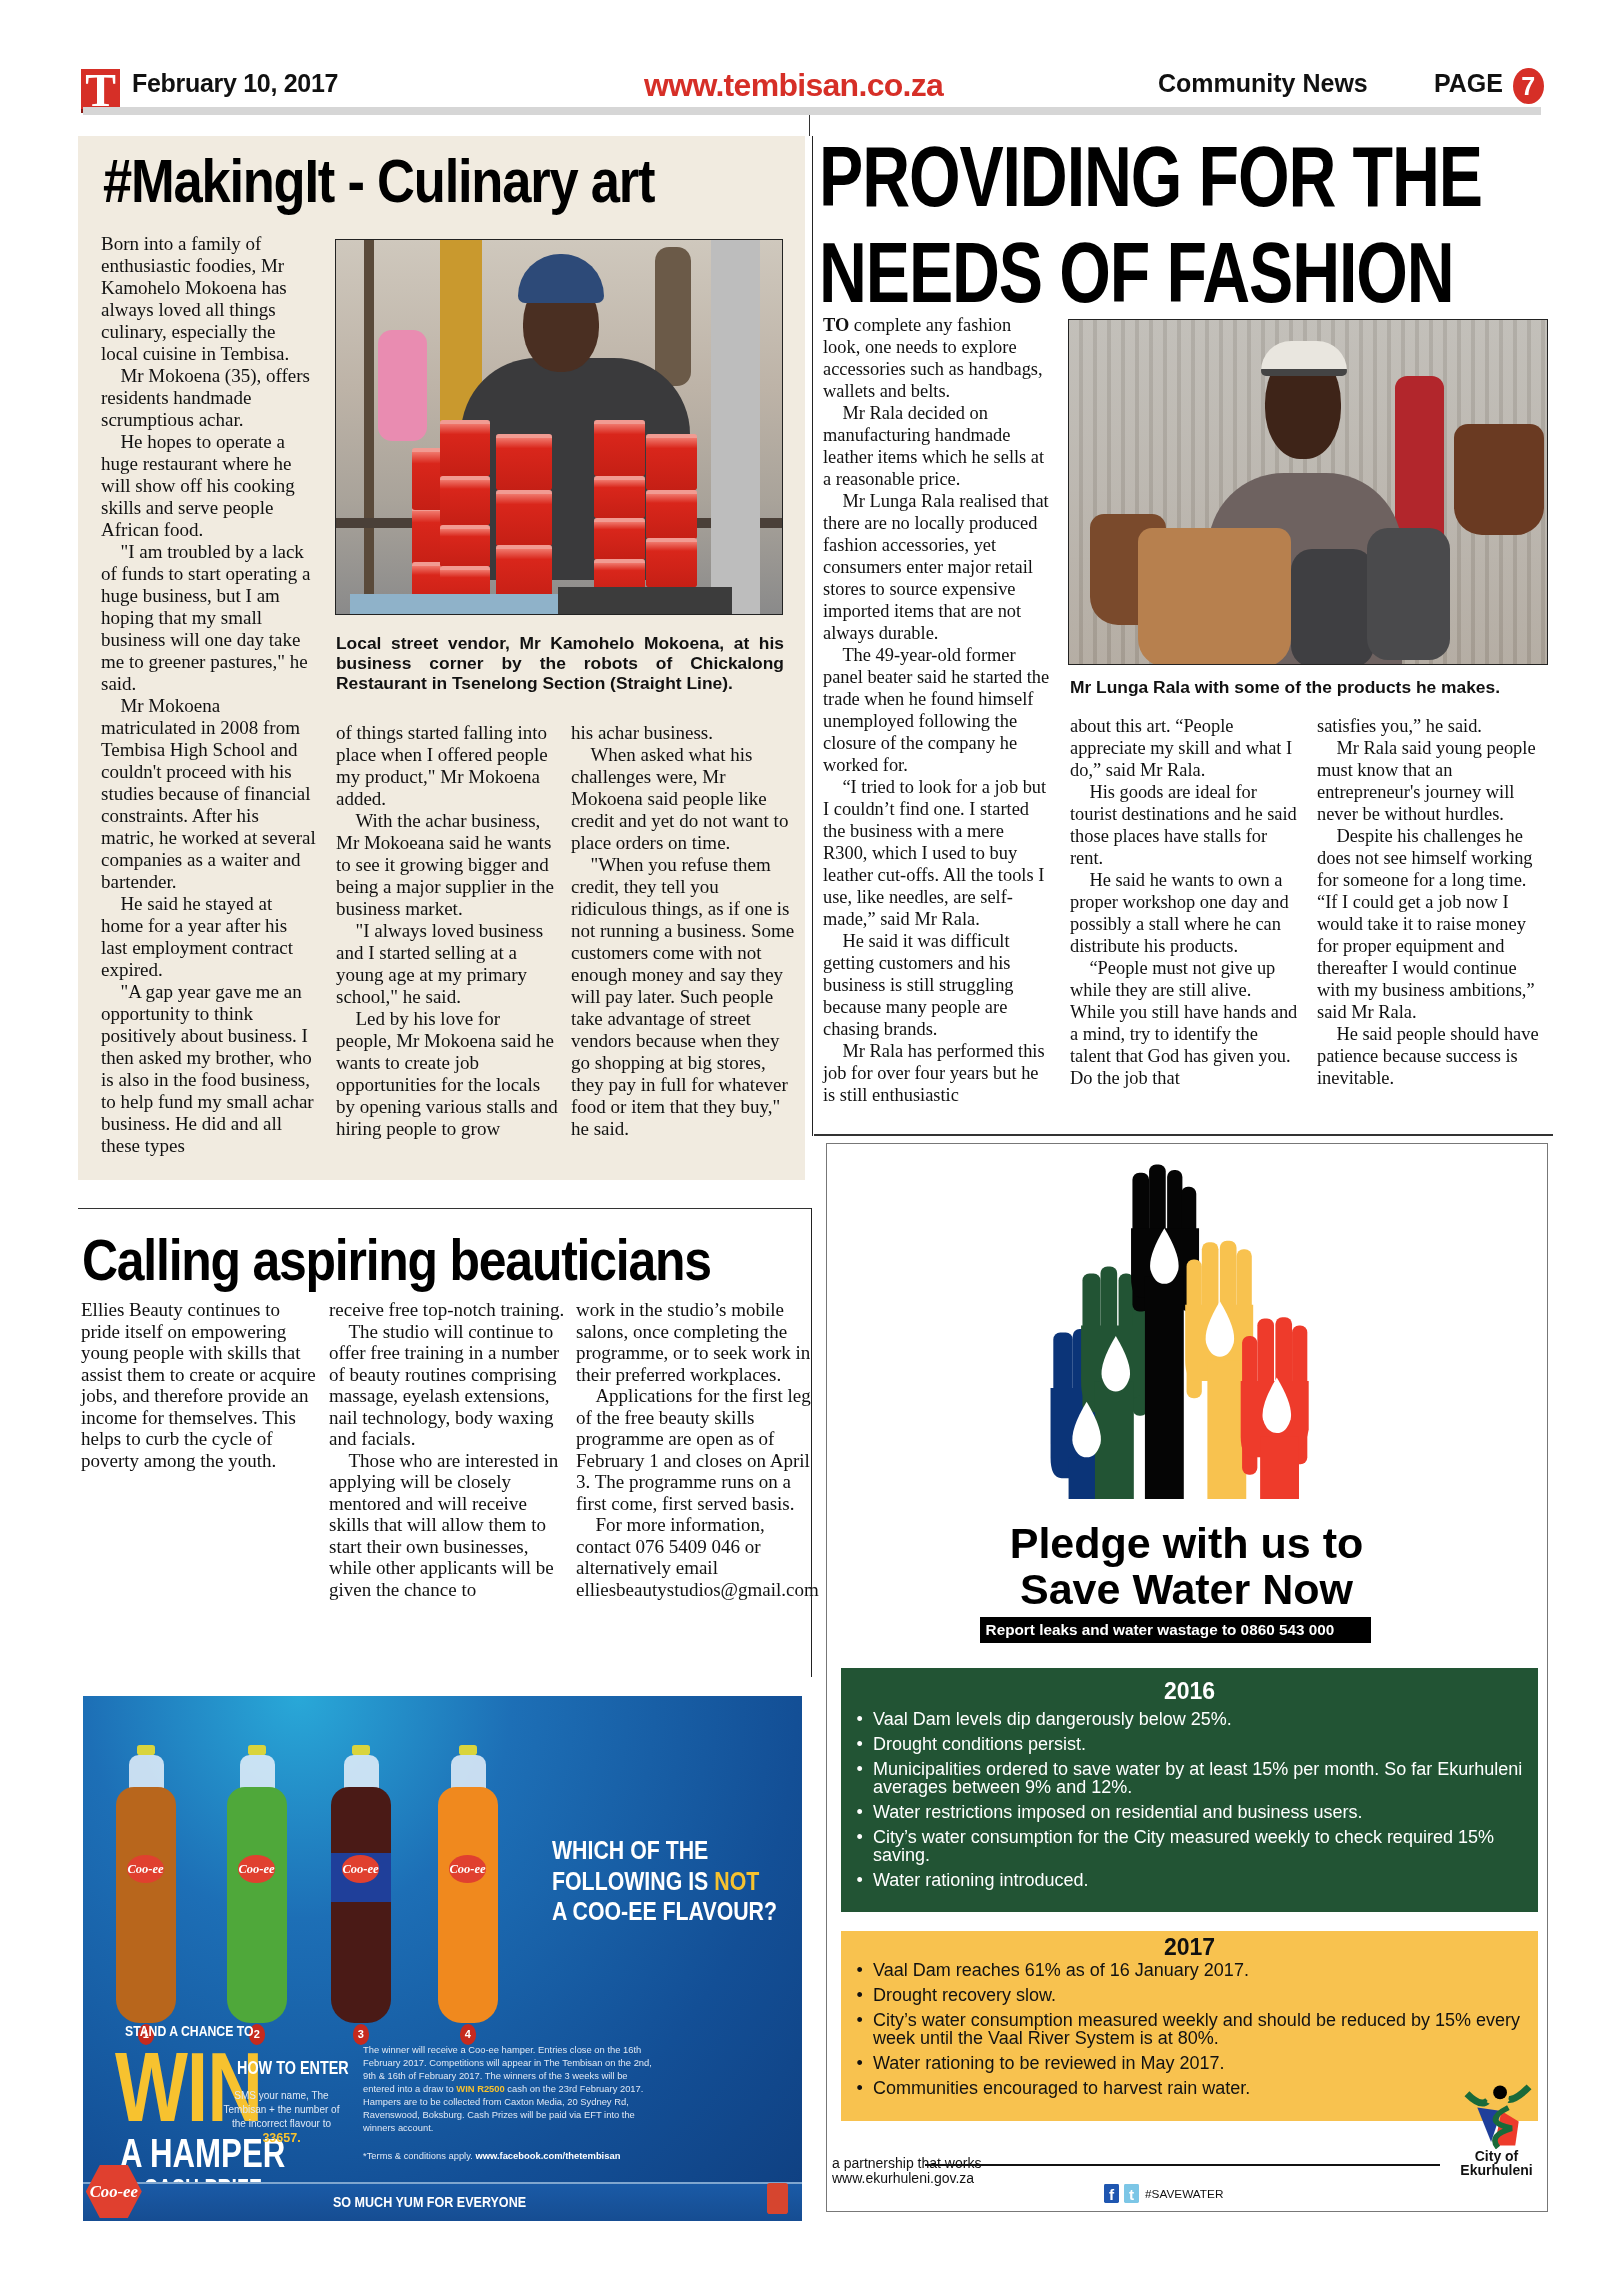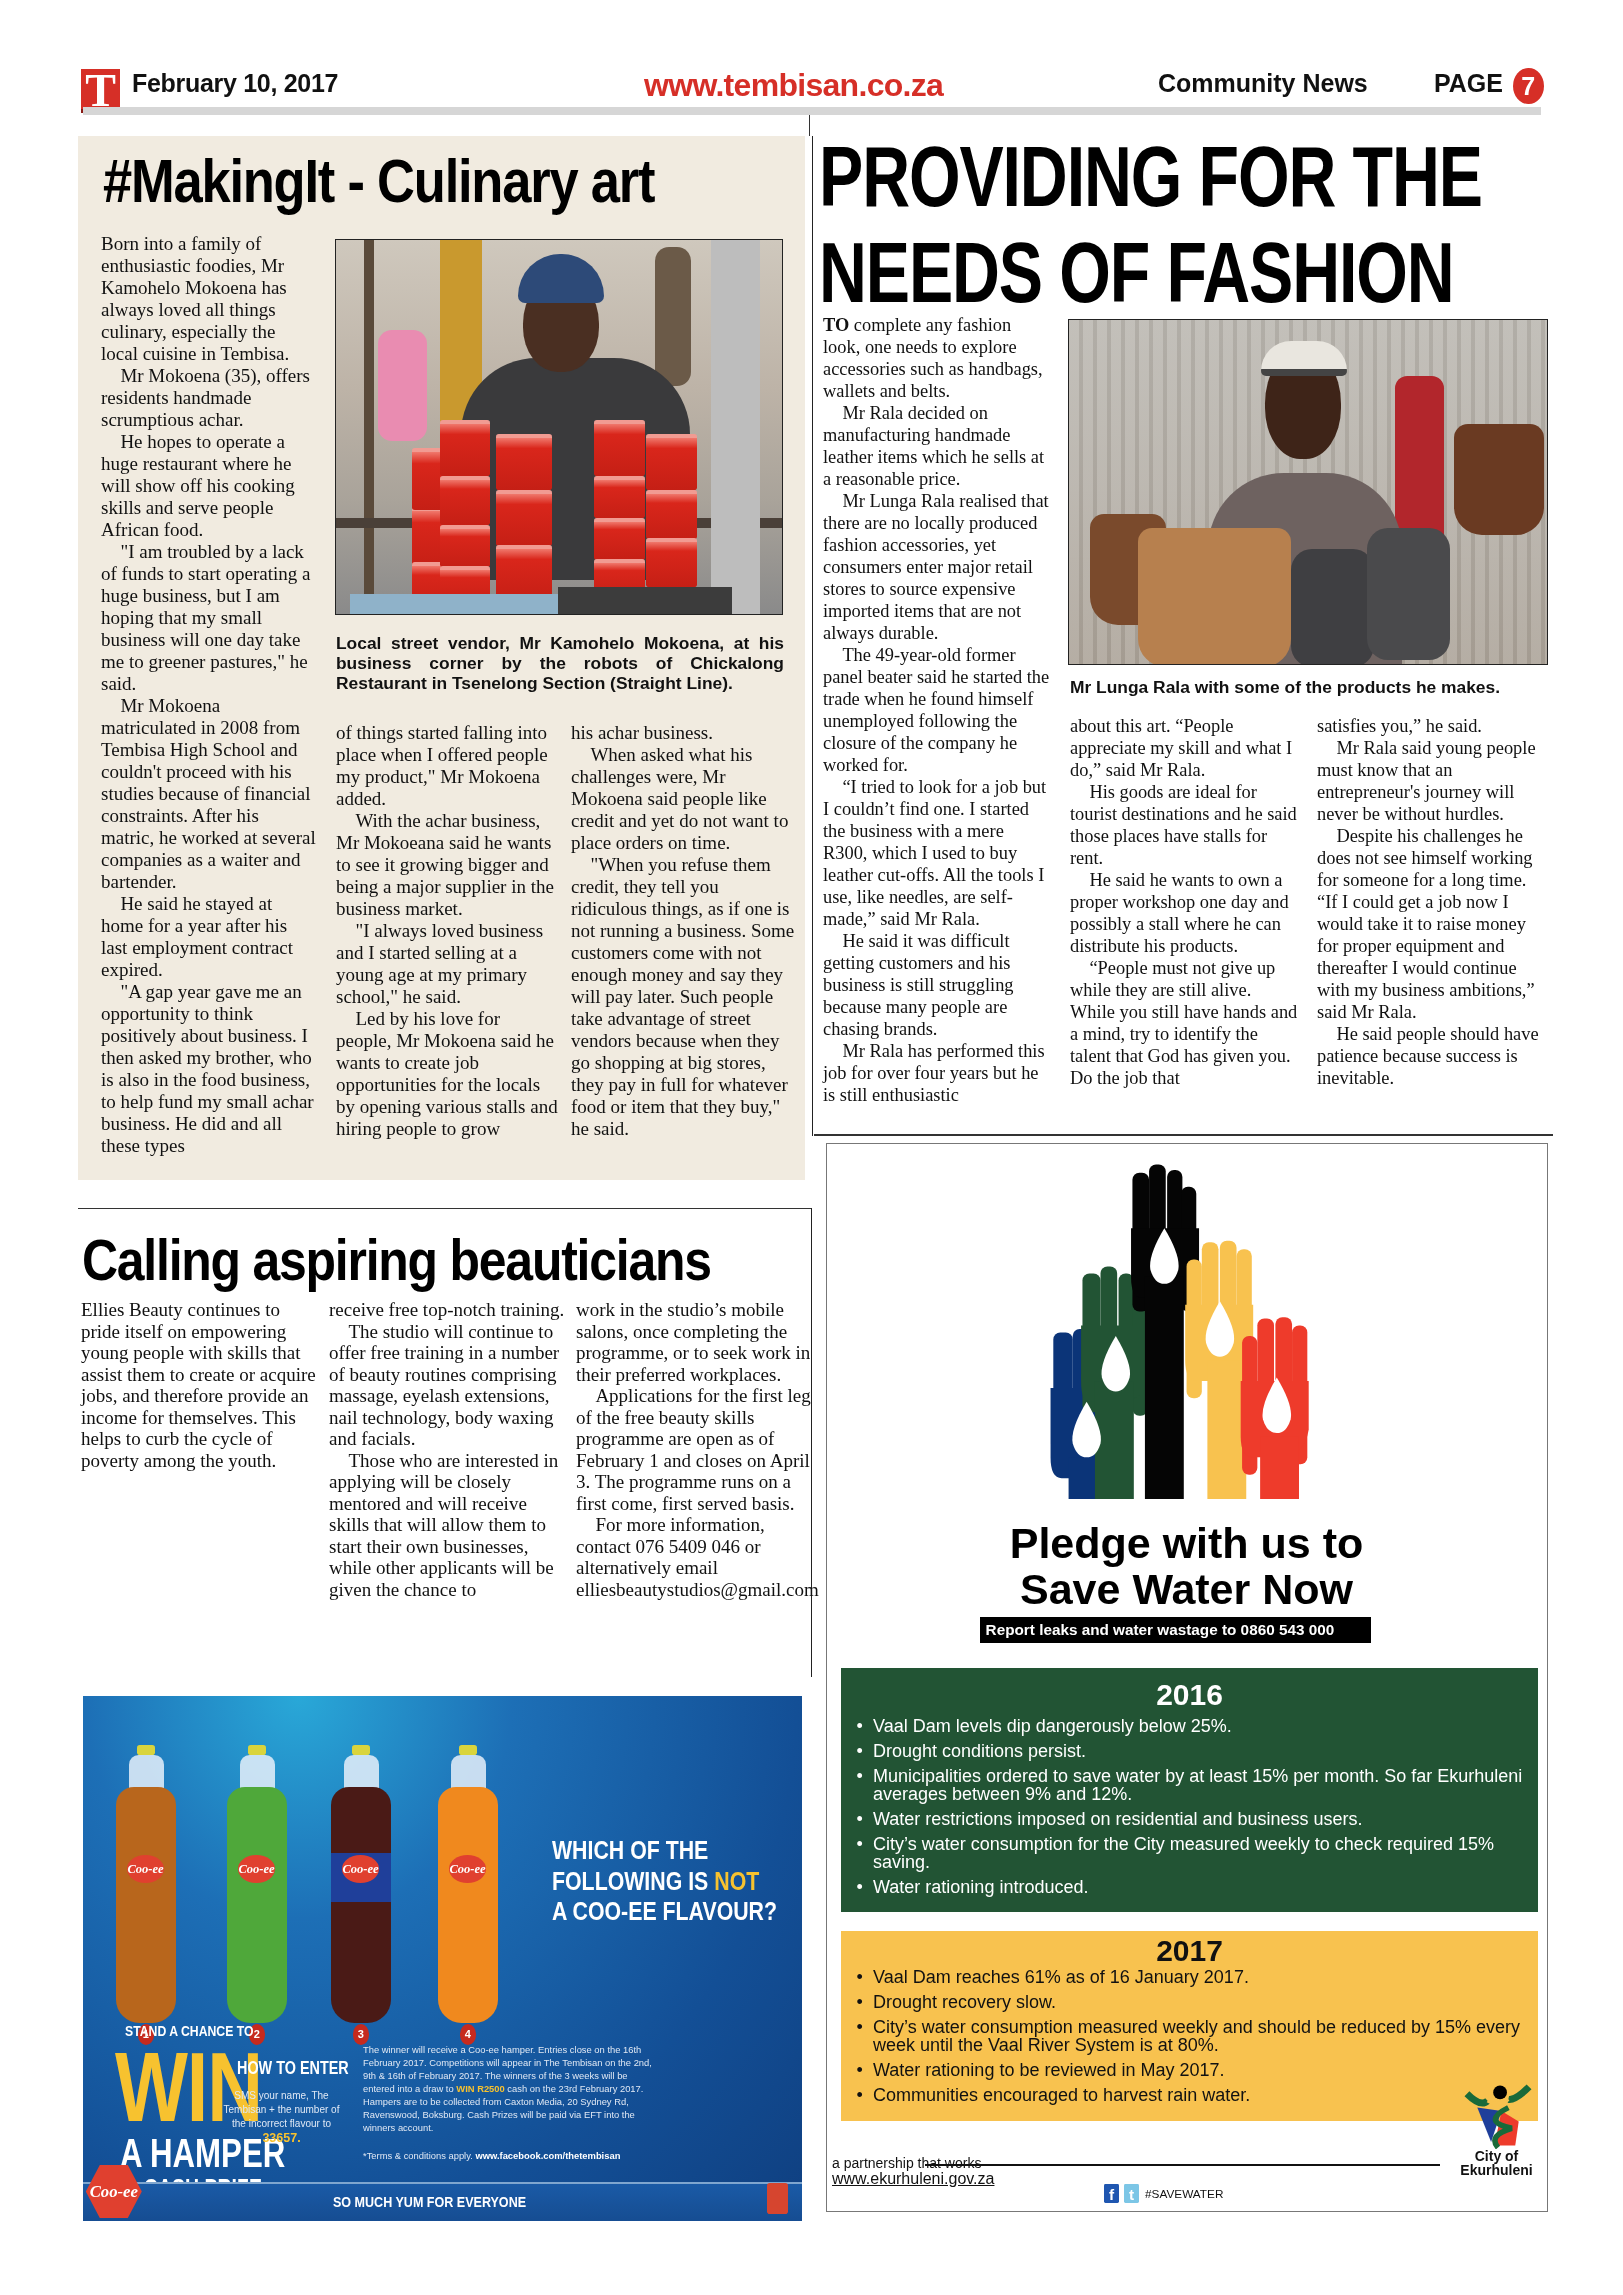--- a/index.html
+++ b/index.html
@@ -90,26 +90,26 @@
   .ad-slogan { color: #fff; font-family: "Liberation Sans", sans-serif; font-weight: bold; font-size: 15.3px; transform: scaleX(0.82); transform-origin: left top; }
   .ad-logo { width: 56px; height: 53px; background: #e0402f; clip-path: polygon(25% 0, 75% 0, 100% 50%, 75% 100%, 25% 100%, 0 50%); color: #fff; font-family: "Liberation Serif", serif; font-style: italic; font-weight: bold; font-size: 16.7px; text-align: center; line-height: 53px; }
 
   
   .water-ad { left: 826px; top: 1143px; width: 722px; height: 1069px; border: 1.4px solid #777; background: #fff; }
   .water-title { left: 895px; top: 1520px; width: 583px; text-align: center; font-family: "Liberation Sans", sans-serif; font-weight: bold; font-size: 43px; line-height: 46px; color: #000; }
   .water-report { left: 980px; top: 1617px; width: 391px; height: 26px; background: #000; color: #fff; font-family: "Liberation Sans", sans-serif; font-weight: bold; font-size: 15.3px; line-height: 26px; padding-left: 5.6px; }
   .year-box { font-family: "Liberation Sans", sans-serif; }
   .year-2016 { left: 841px; top: 1668px; width: 697px; height: 244px; background: #225434; color: #fff; }
   .year-2017 { left: 841px; top: 1931px; width: 697px; height: 190px; background: #f8c24f; color: #111; }
-  .year-title { width: 100%; text-align: center; font-weight: bold; font-size: 30px; padding-top: 9.7px; }
+  .year-title { width: 100%; text-align: center; font-weight: bold; font-size: 23px; padding-top: 9.7px; }
   .year-list { list-style: none; padding: 5.6px 14px 0 14px; }
   .year-list li { position: relative; padding-left: 18px; font-size: 18px; line-height: 18px; margin-bottom: 7px; }
   .year-list li::before { content: "•"; position: absolute; left: 1.4px; top: 0; }
   .partner-text { font-family: "Liberation Sans", sans-serif; font-size: 14px; line-height: 14px; }
-  .partner-url { font-family: "Liberation Sans", sans-serif; font-size: 16px; text-decoration: underline; }
+  .partner-url { font-family: "Liberation Sans", sans-serif; font-size: 14px; }
   .city-text { font-family: "Liberation Sans", sans-serif; font-weight: bold; font-size: 14px; line-height: 14px; text-align: center; }
   .social-icon { width: 15.3px; height: 19.4px; border-radius: 1.4px; color: #fff; font-family: "Liberation Sans", sans-serif; font-weight: bold; font-size: 15.3px; text-align: center; line-height: 21px; }
   .hashtag { font-family: "Liberation Sans", sans-serif; font-size: 11.8px; }
 </style>
 </head>
 <body>
 
 <div class="abs masthead-logo">T</div>
 <div class="abs masthead-date">February 10, 2017</div>
 <div class="abs masthead-url">www.tembisan.co.za</div>

